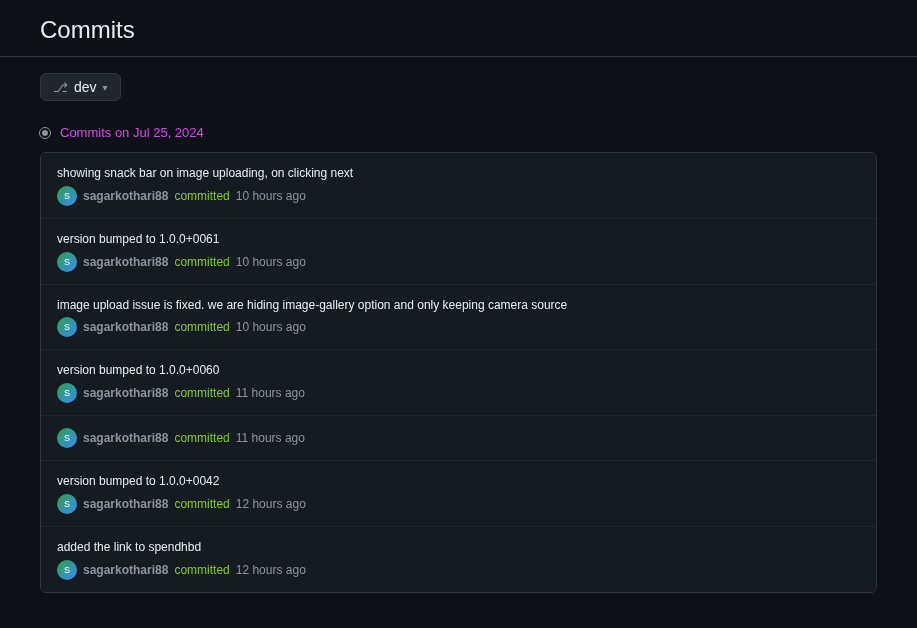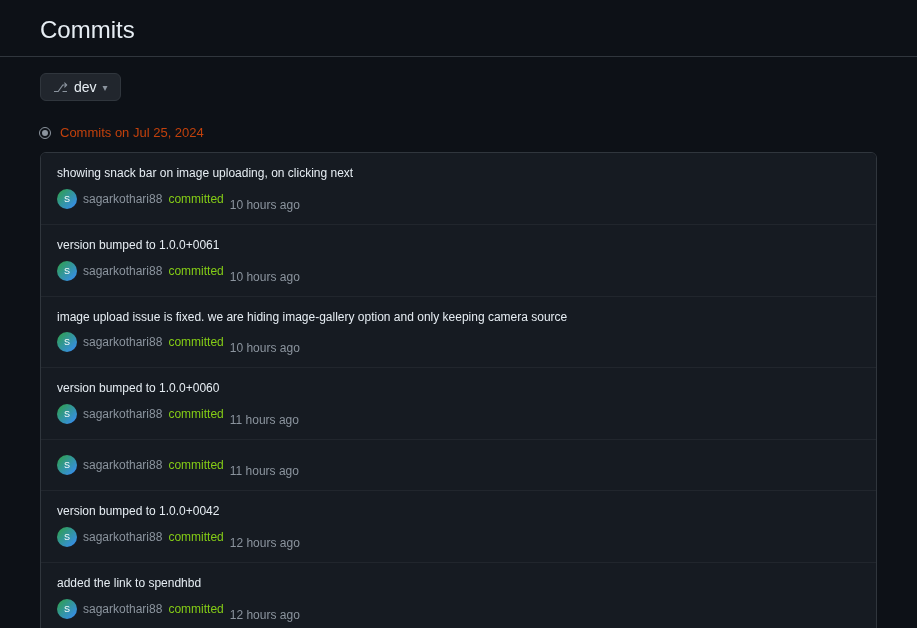--- a/index.html
+++ b/index.html
@@ -57,21 +57,21 @@
 
     .commits-section {
       padding: 0 40px;
     }
 
     .date-header {
       display: flex;
       align-items: center;
       gap: 10px;
       padding: 8px 0 8px 0;
-      color: #c2410c;
+      color: #d946ef;
       font-size: 13px;
     }
 
     .date-dot {
       width: 10px;
       height: 10px;
       border-radius: 50%;
       background-color: #8b949e;
       border: 2px solid #0d1117;
       outline: 1px solid #8b949e;
@@ -130,26 +130,25 @@
       height: 100%;
       background: linear-gradient(135deg, #2ea043, #388bfd);
       display: flex;
       align-items: center;
       justify-content: center;
       font-size: 9px;
     }
 
     .commit-author {
       color: #8b949e;
-      font-weight: 400;
+      font-weight: 700;
     }
 
     .commit-time {
       color: #8b949e;
-      margin-top: 12px;
     }
 
     .commit-word {
       color: #84cc16;
     }
   </style>
 </head>
 <body>
 
 <div class="page-header">

